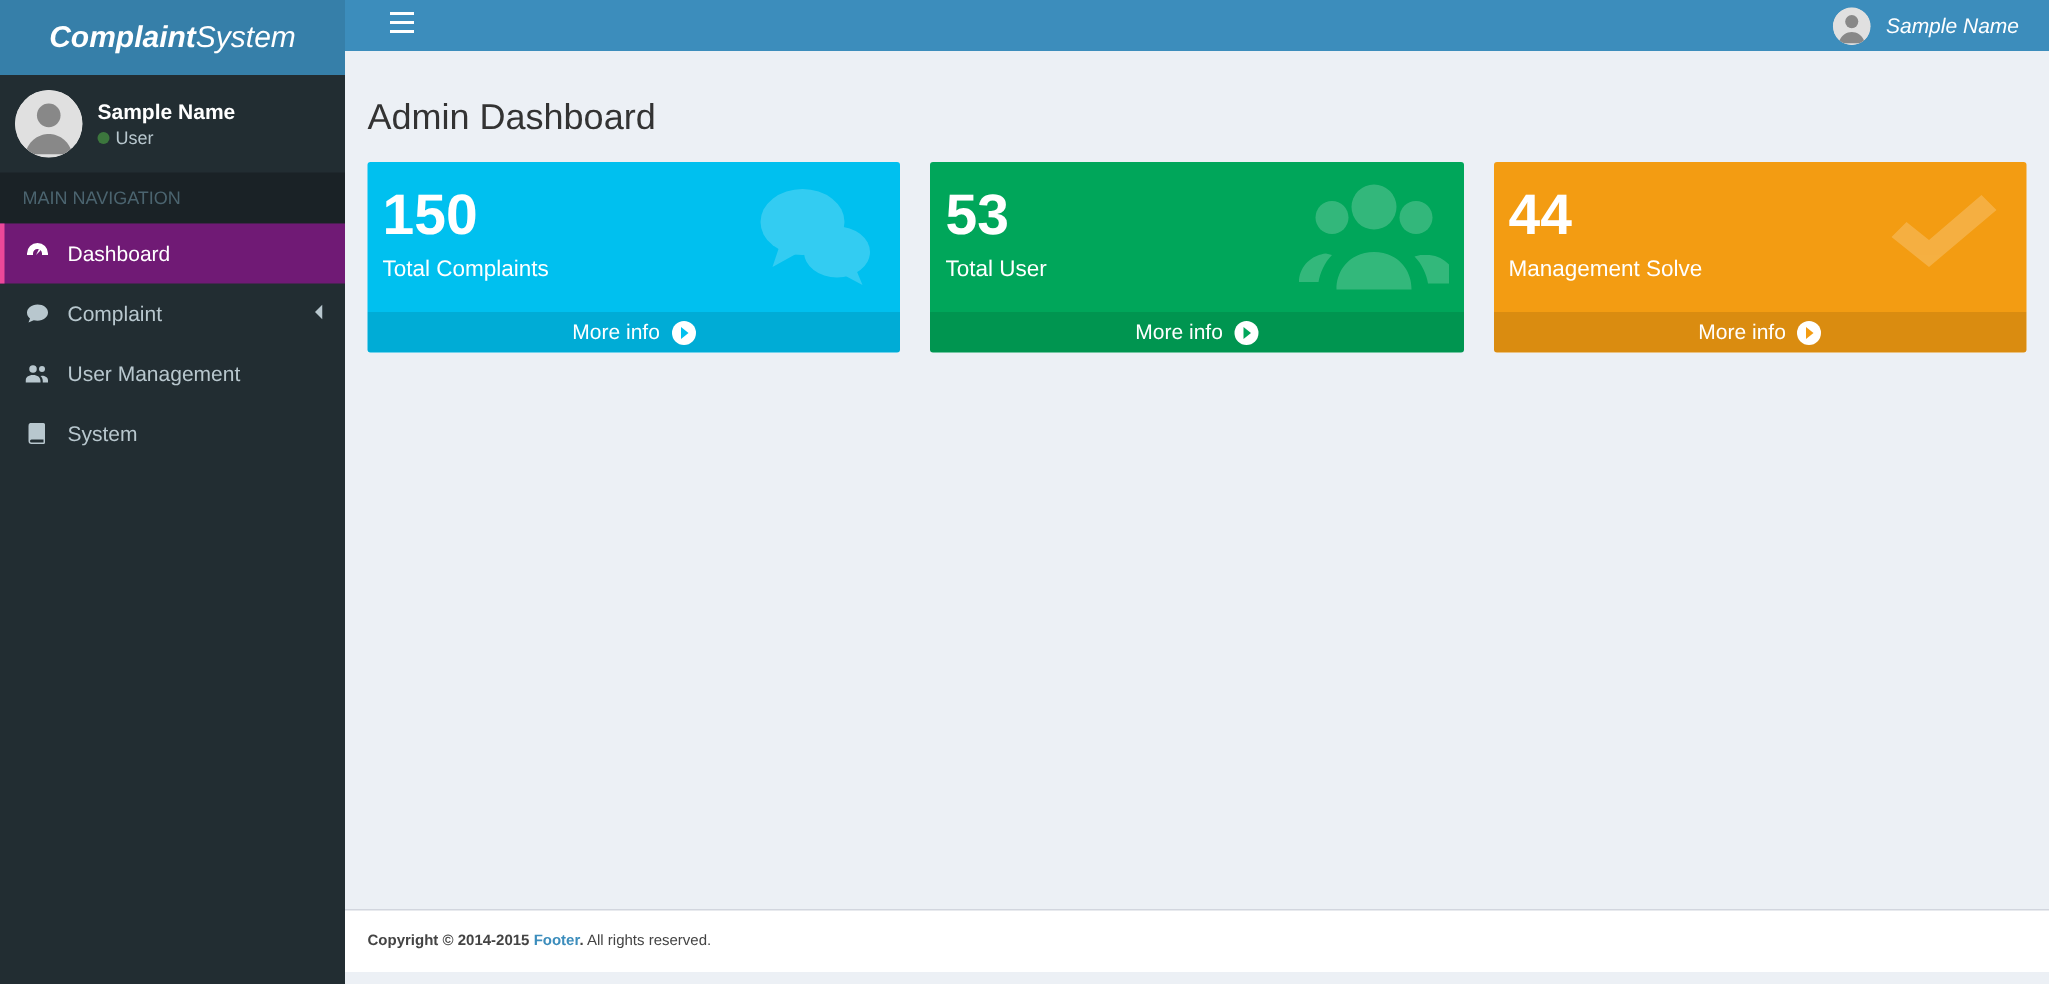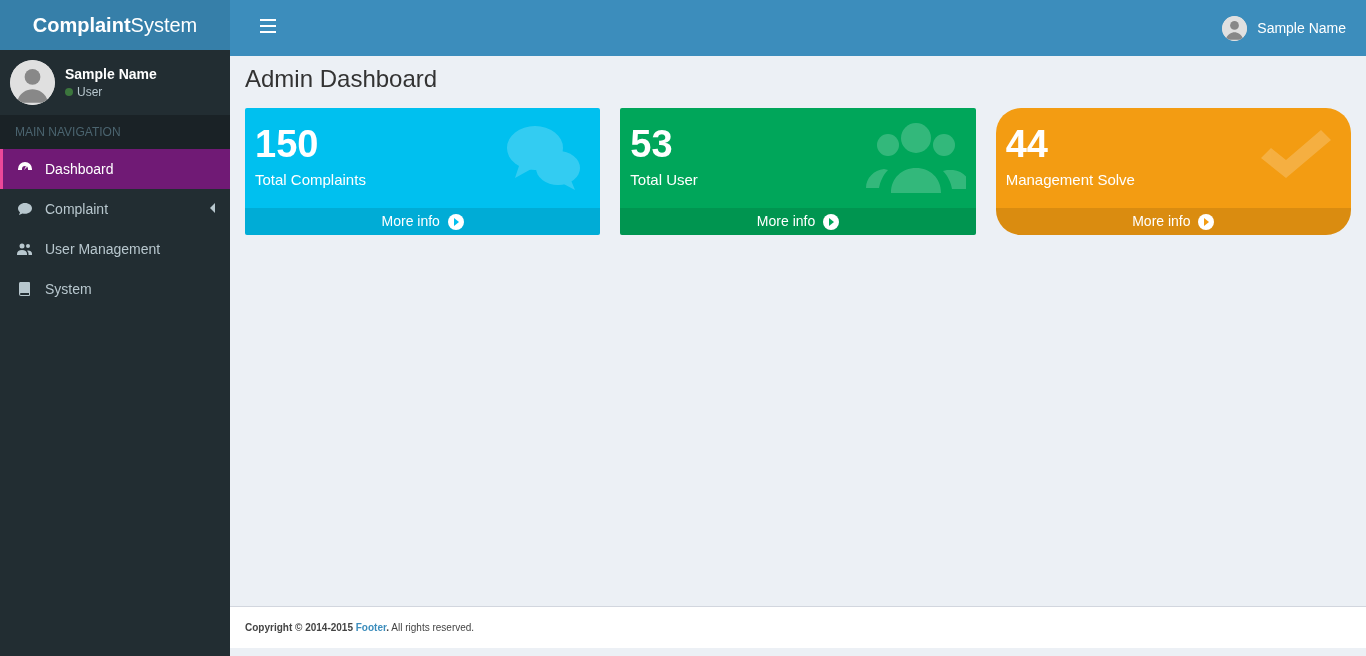--- a/index.html
+++ b/index.html
@@ -1,20 +1,20 @@
 <!DOCTYPE html>
 <html><head>
   <meta charset="utf-8">
   <style>
     * { margin: 0; padding: 0; box-sizing: border-box; }
     body { font-family: 'Helvetica Neue', Helvetica, Arial, sans-serif; font-size: 14px; background: #ecf0f5; }
     
     .wrapper { min-height: 656px; position: relative; }
     
-    .header { position: fixed; top: 0; left: 0; right: 0; height: 56px; z-index: 100; display: flex; }
+    .header { position: fixed; top: 0; left: 0; right: 0; height: 34px; z-index: 100; display: flex; font-style: italic; }
     .logo { width: 230px; height: 50px; background: #367fa9; color: #fff; text-align: center; line-height: 50px; font-size: 20px; font-weight: 300; }
     .logo b { font-weight: 700; }
     .navbar { flex: 1; background: #3c8dbc; color: #fff; display: flex; align-items: center; justify-content: space-between; padding: 0 15px; }
     .toggle-btn { color: #fff; font-size: 16px; cursor: pointer; padding: 15px; }
     .user-nav { display: flex; align-items: center; cursor: pointer; gap: 10px; padding: 8px 5px; }
     .user-avatar { width: 25px; height: 25px; border-radius: 50%; background: #ddd; overflow: hidden; position: relative; }
     .user-avatar svg { width: 100%; height: 100%; }
     .user-name-top { color: #fff; }
     
     .sidebar { position: fixed; top: 50px; left: 0; width: 230px; bottom: 0; background: #222d32; color: #b8c7ce; }
@@ -35,21 +35,21 @@
     
     .content-wrapper { margin-left: 230px; min-height: 606px; padding-top: 50px; background: #ecf0f5; }
     .content-header { padding: 15px; }
     .content-header h1 { font-size: 24px; font-weight: 500; color: #333; }
     .content { padding: 0 15px 15px; }
     
     .row { display: flex; gap: 20px; flex-wrap: wrap; }
     .small-box { flex: 1; min-width: 250px; border-radius: 2px; position: relative; color: #fff; overflow: hidden; }
     .bg-aqua { background: #00c0ef; }
     .bg-green { background: #00a65a; }
-    .bg-yellow { background: #f39c12; border-radius: 25px; }
+    .bg-yellow { background: #f39c12; }
     .small-box .inner { padding: 15px 10px 20px; }
     .small-box h3 { font-size: 38px; font-weight: 700; margin-bottom: 5px; }
     .small-box p { font-size: 15px; }
     .small-box .bg-icon { position: absolute; right: 10px; top: 5px; font-size: 80px; opacity: 0.2; }
     .small-box-footer { display: block; text-align: center; padding: 5px 0; background: rgba(0,0,0,0.1); color: #fff; cursor: pointer; font-size: 14px; }
     .arrow-circle { display: inline-flex; align-items: center; justify-content: center; width: 16px; height: 16px; border-radius: 50%; background: #fff; color: inherit; margin-left: 4px; vertical-align: middle; position: relative; }
     .arrow-circle::after { content: ''; position: absolute; width: 0; height: 0; border-left: 5px solid currentColor; border-top: 4px solid transparent; border-bottom: 4px solid transparent; left: 6px; top: 4px; }
     .bg-aqua .arrow-circle::after { border-left-color: #00c0ef; }
     .bg-green .arrow-circle::after { border-left-color: #00a65a; }
     .bg-yellow .arrow-circle::after { border-left-color: #f39c12; }

